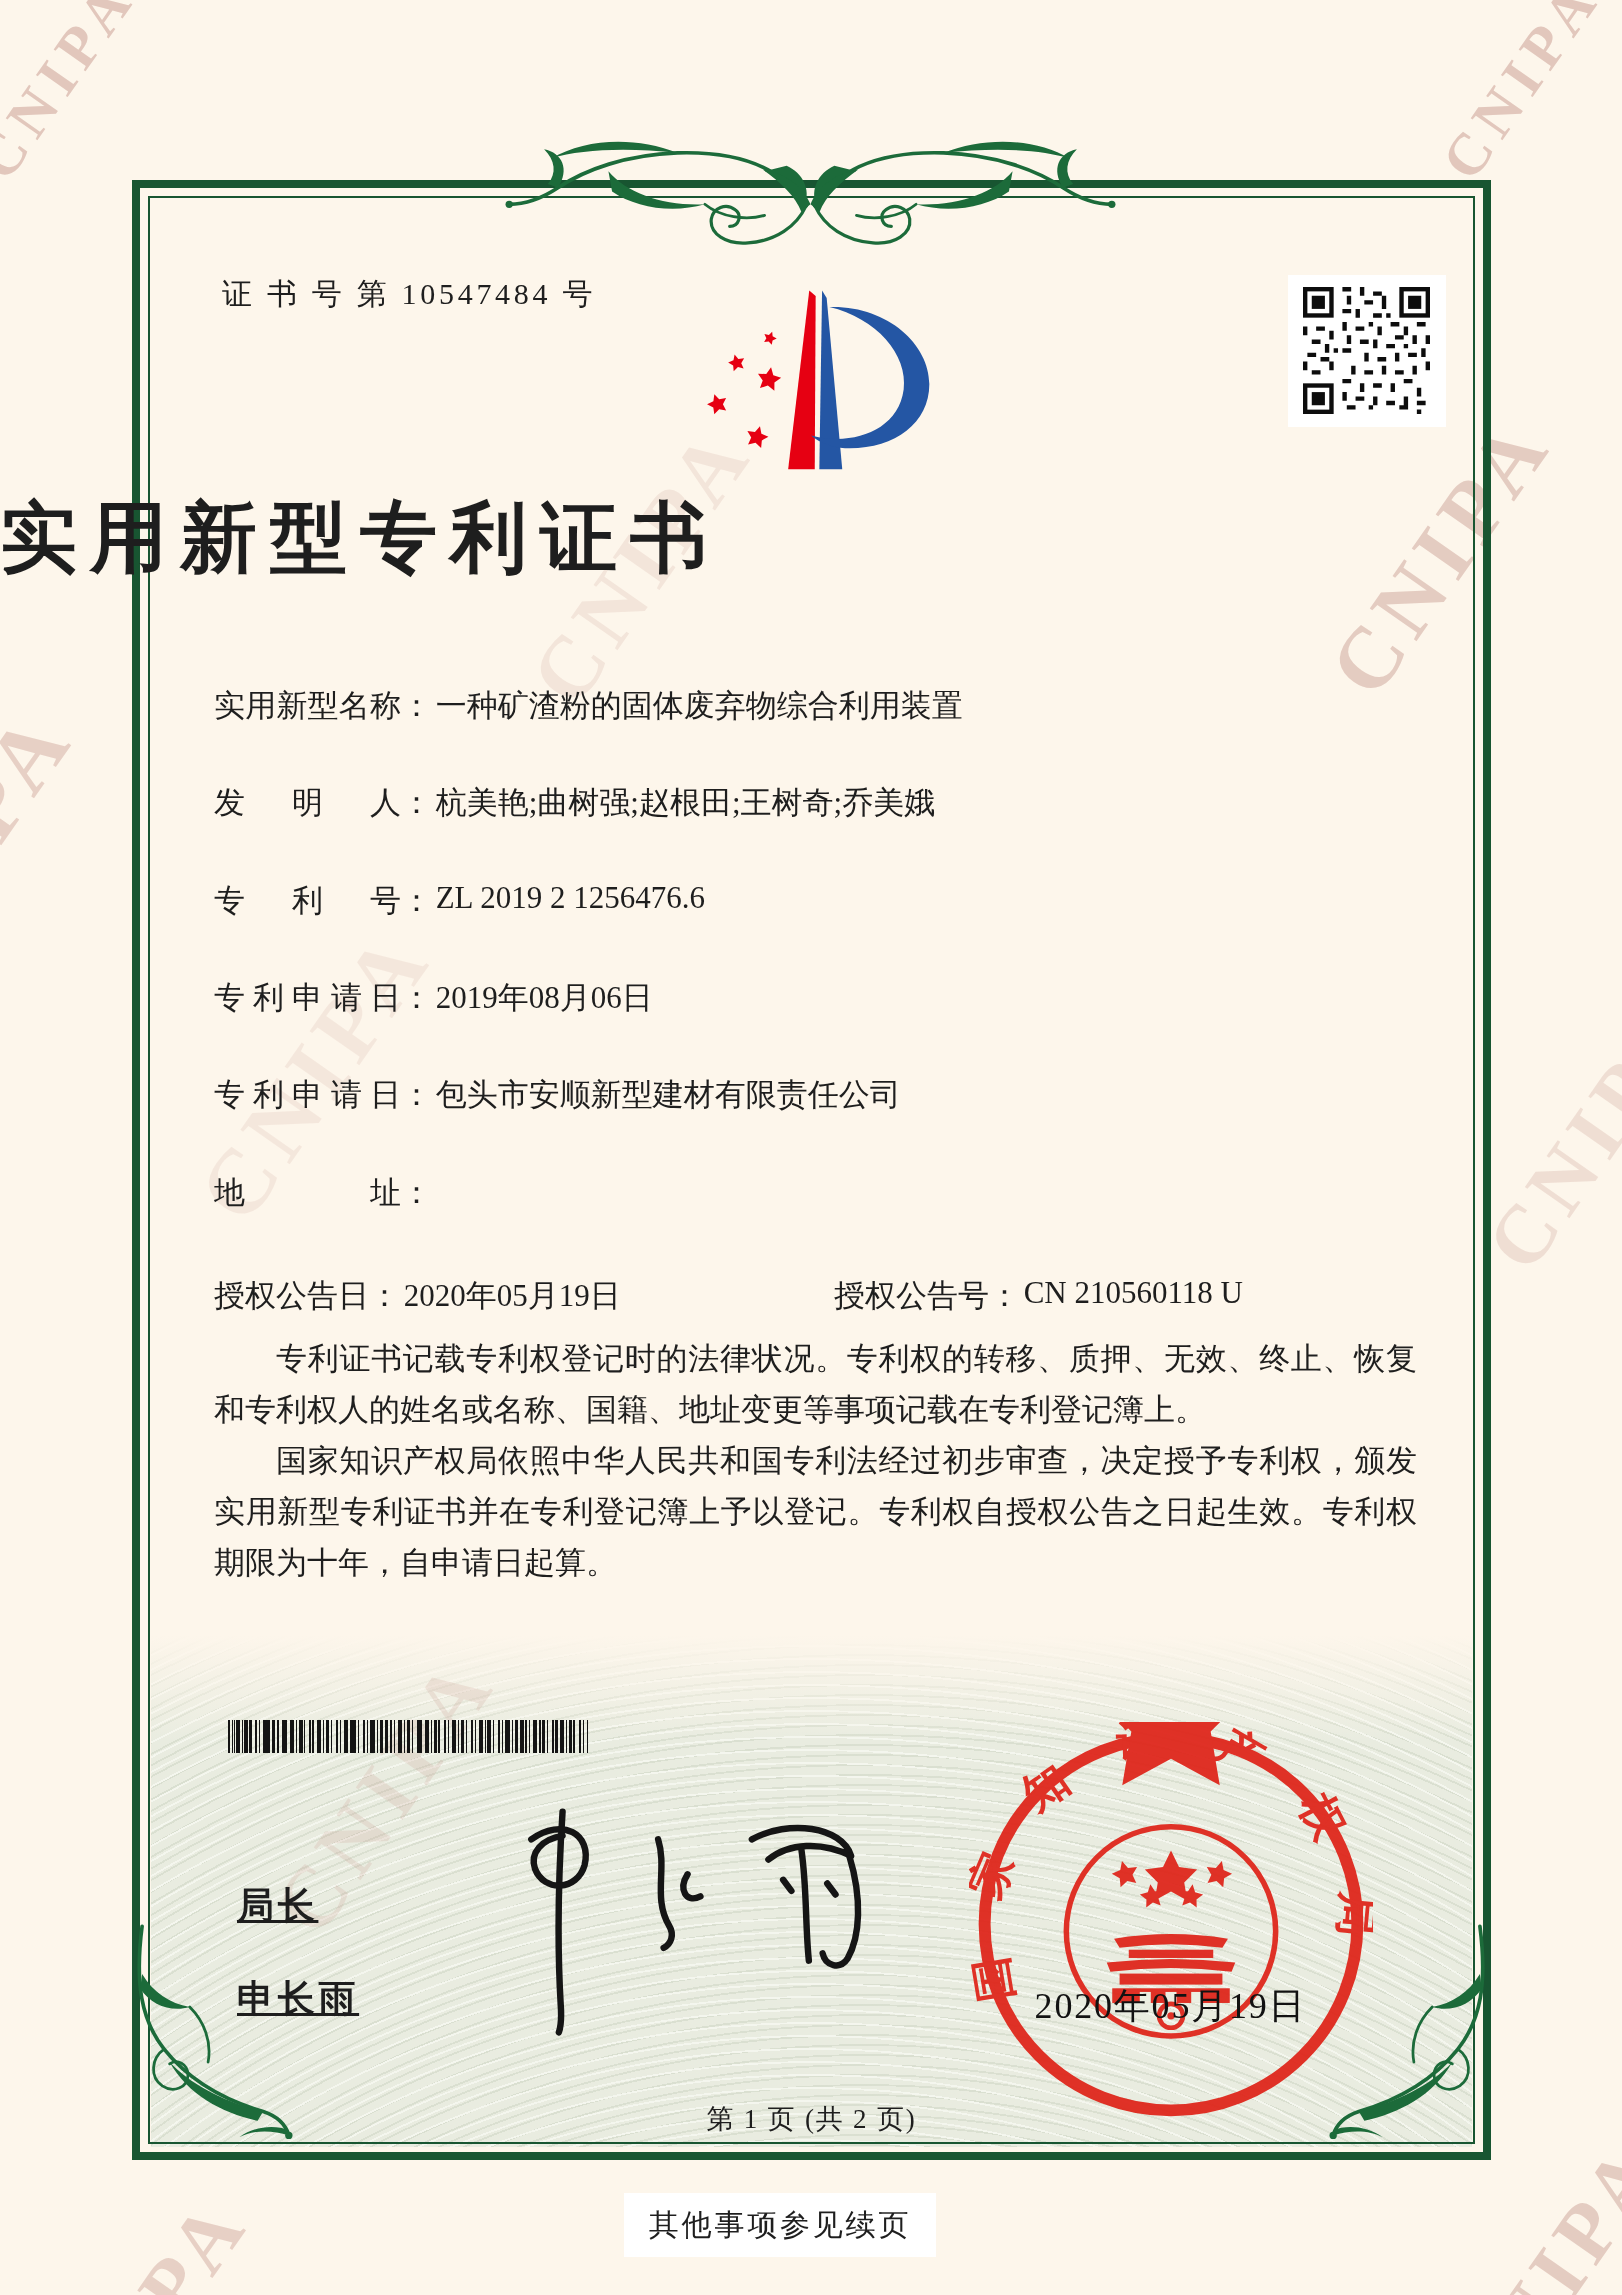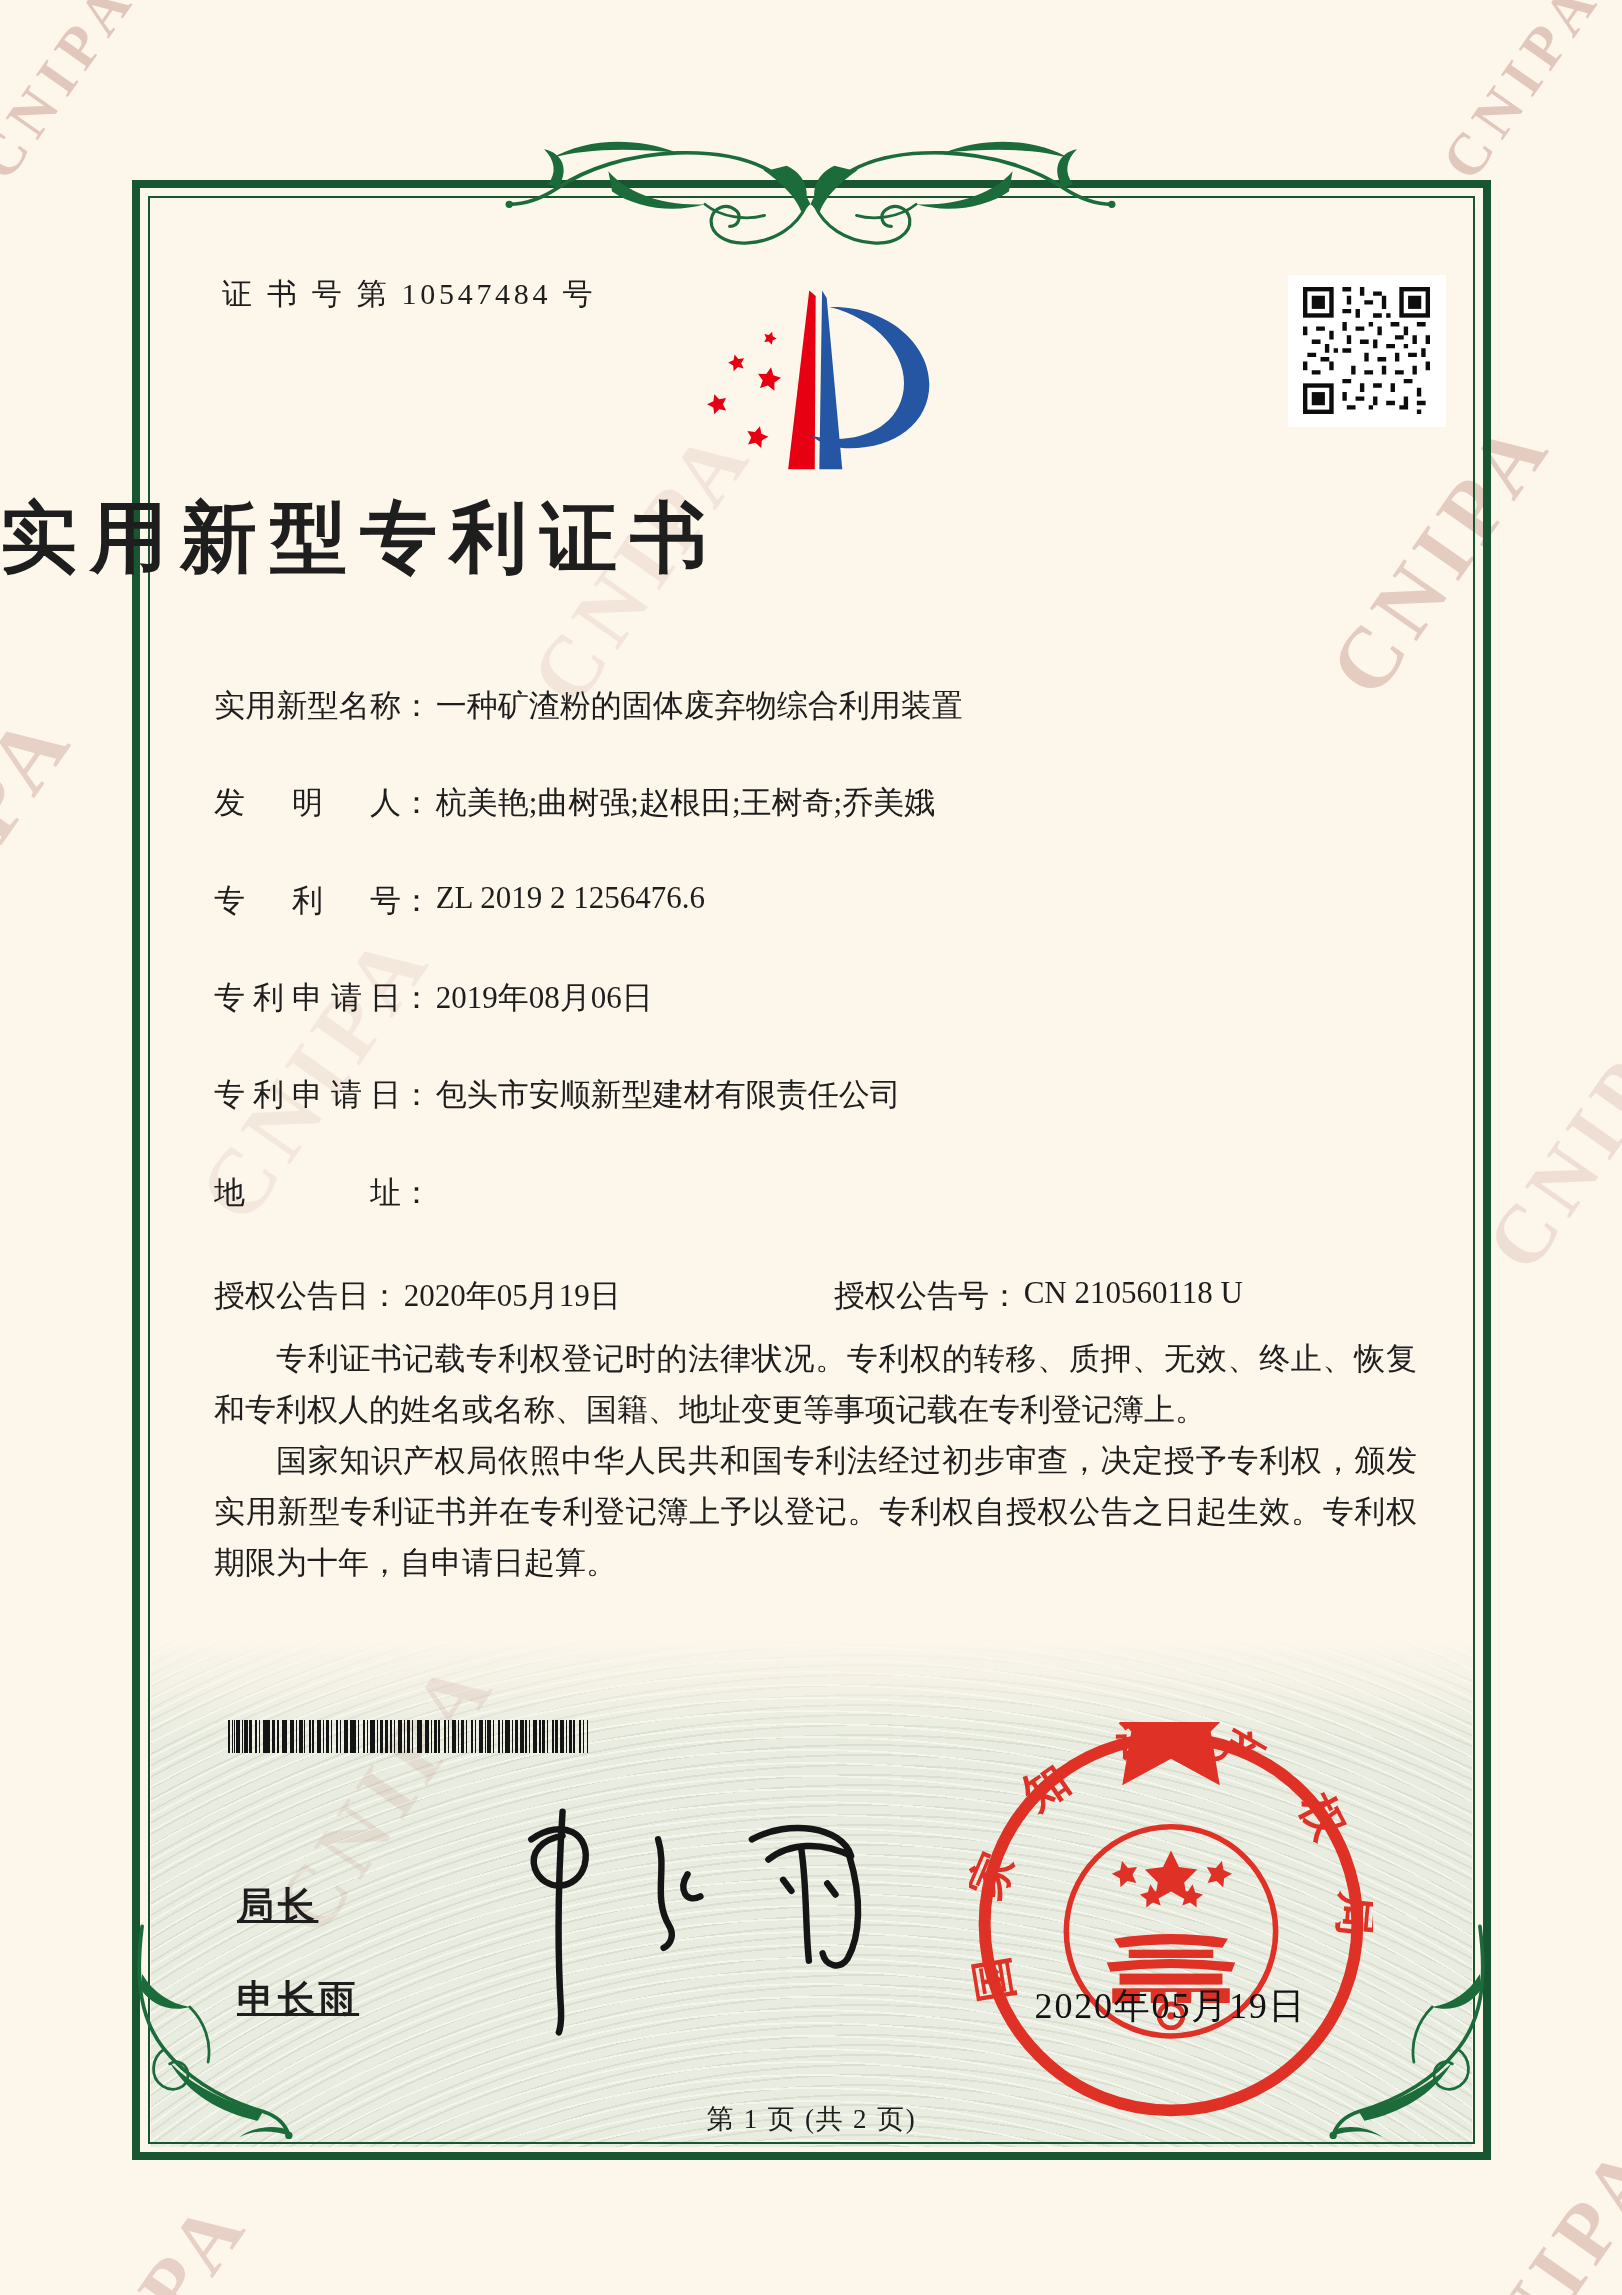--- a/index.html
+++ b/index.html
@@ -265,15 +265,16 @@
         <circle cy="92" r="13" fill="none" stroke="#df2318" stroke-width="5"></circle>
         <circle cy="92" r="4"></circle>
       </g>
     </g>
   </svg>
 
   <div class="seal-date">2020年05月19日</div>
 
   <div class="page-info">第 1 页 (共 2 页)</div>
 
+  <div class="cont-band">其他事项参见续页</div>
 
 </div>
 
 
 </body></html>

